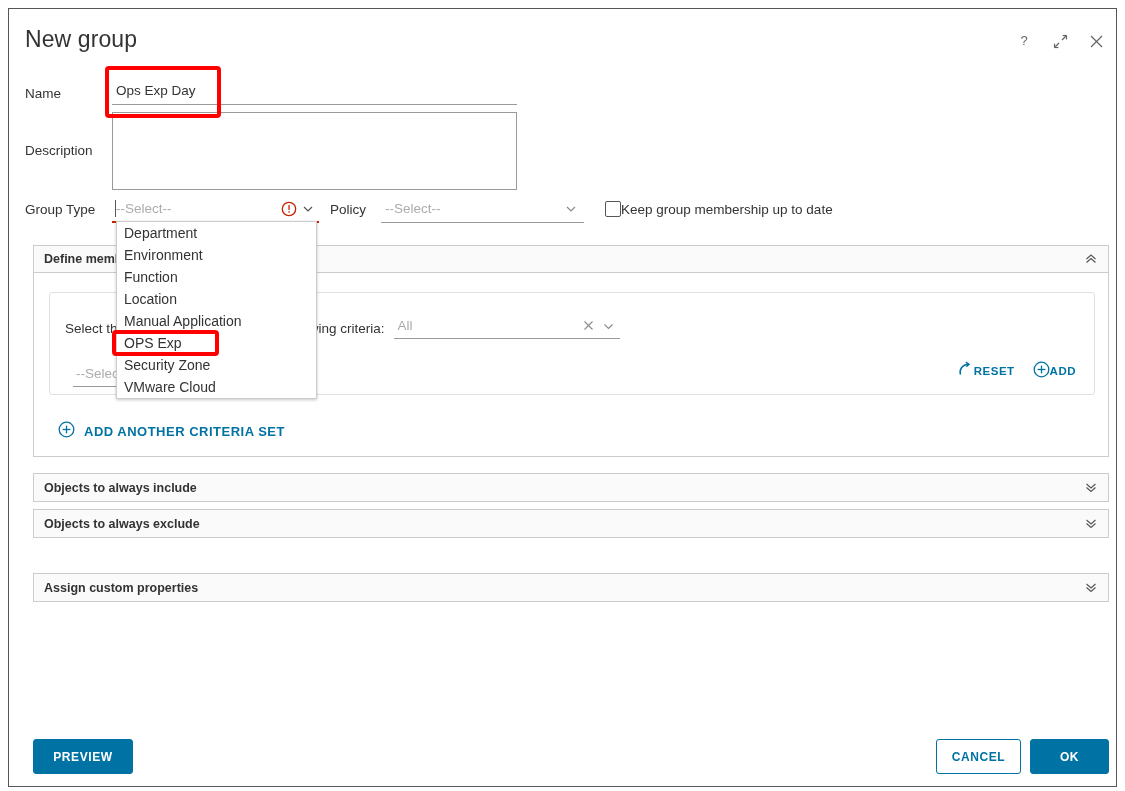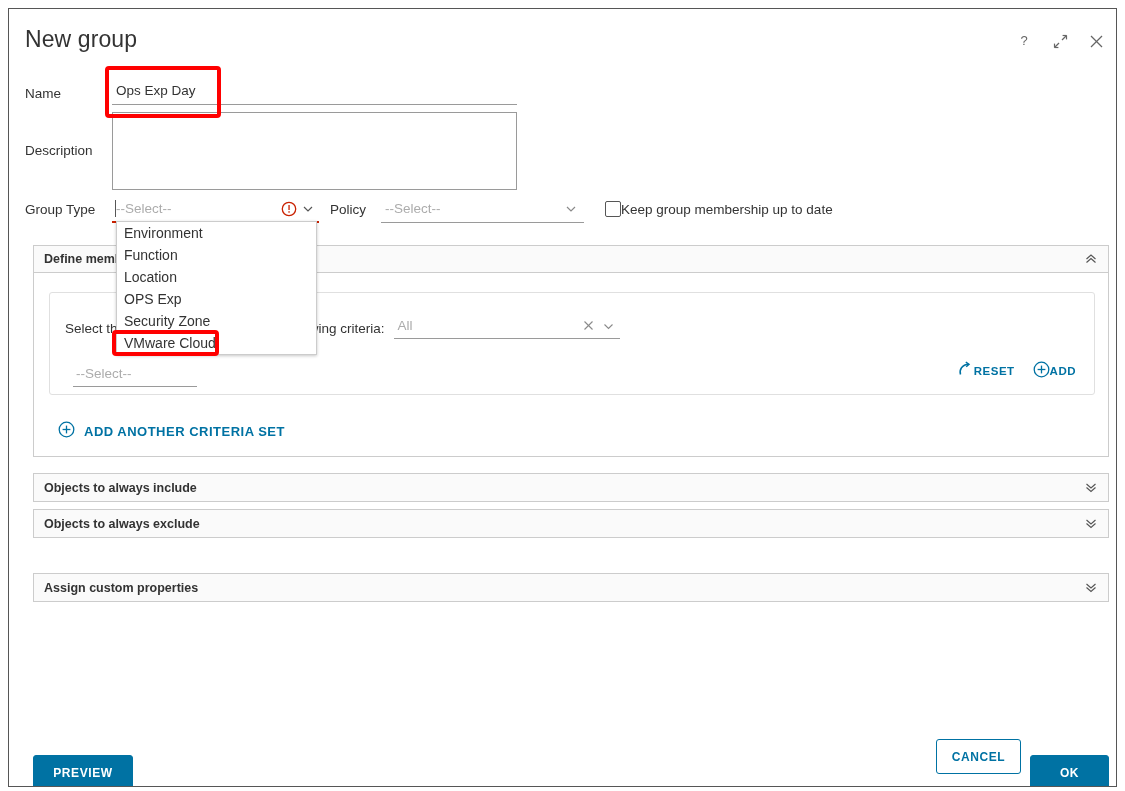--- a/index.html
+++ b/index.html
@@ -255,21 +255,20 @@
     font-weight: bold;
     letter-spacing: .6px;
     border-radius: 3px;
     cursor: pointer;
     display: flex; align-items: center; justify-content: center;
   }
   .btn-solid {
     background: #0072a3;
     color: #fff;
     border: 1px solid #0072a3;
-    margin-top: 16px;
   }
   .btn-outline {
     background: #fff;
     color: #0072a3;
     border: 1px solid #0072a3;
   }
   #btn-preview { position: absolute; left: 24px; top: 730px; width: 100px; height: 35px; }
   #btn-cancel  { position: absolute; left: 927px; top: 730px; width: 85px; height: 35px; }
   #btn-ok      { position: absolute; left: 1021px; top: 730px; width: 79px; height: 35px; }
 
@@ -454,23 +453,25 @@
       <span class="dblchev">
         <svg width="14" height="14" viewBox="0 0 14 14" stroke="#565656" stroke-width="1.15" fill="none">
           <path d="M2.5 4 L7 8 L11.5 4"></path>
             <path d="M2.5 7.5 L7 11.5 L11.5 7.5"></path>
         </svg>
       </span>
     </div>
   </div>
 
   <div class="dropdown">
+    <div class="opt">Department</div>
     <div class="opt">Environment</div>
     <div class="opt">Function</div>
     <div class="opt">Location</div>
+    <div class="opt">Manual Application</div>
     <div class="opt">OPS Exp</div>
     <div class="opt">Security Zone</div>
     <div class="opt">VMware Cloud</div>
   </div>
 
   <div class="btn btn-solid" id="btn-preview">PREVIEW</div>
   <div class="btn btn-outline" id="btn-cancel">CANCEL</div>
   <div class="btn btn-solid" id="btn-ok">OK</div>
 
   <div class="hl" id="hl-name"></div>

